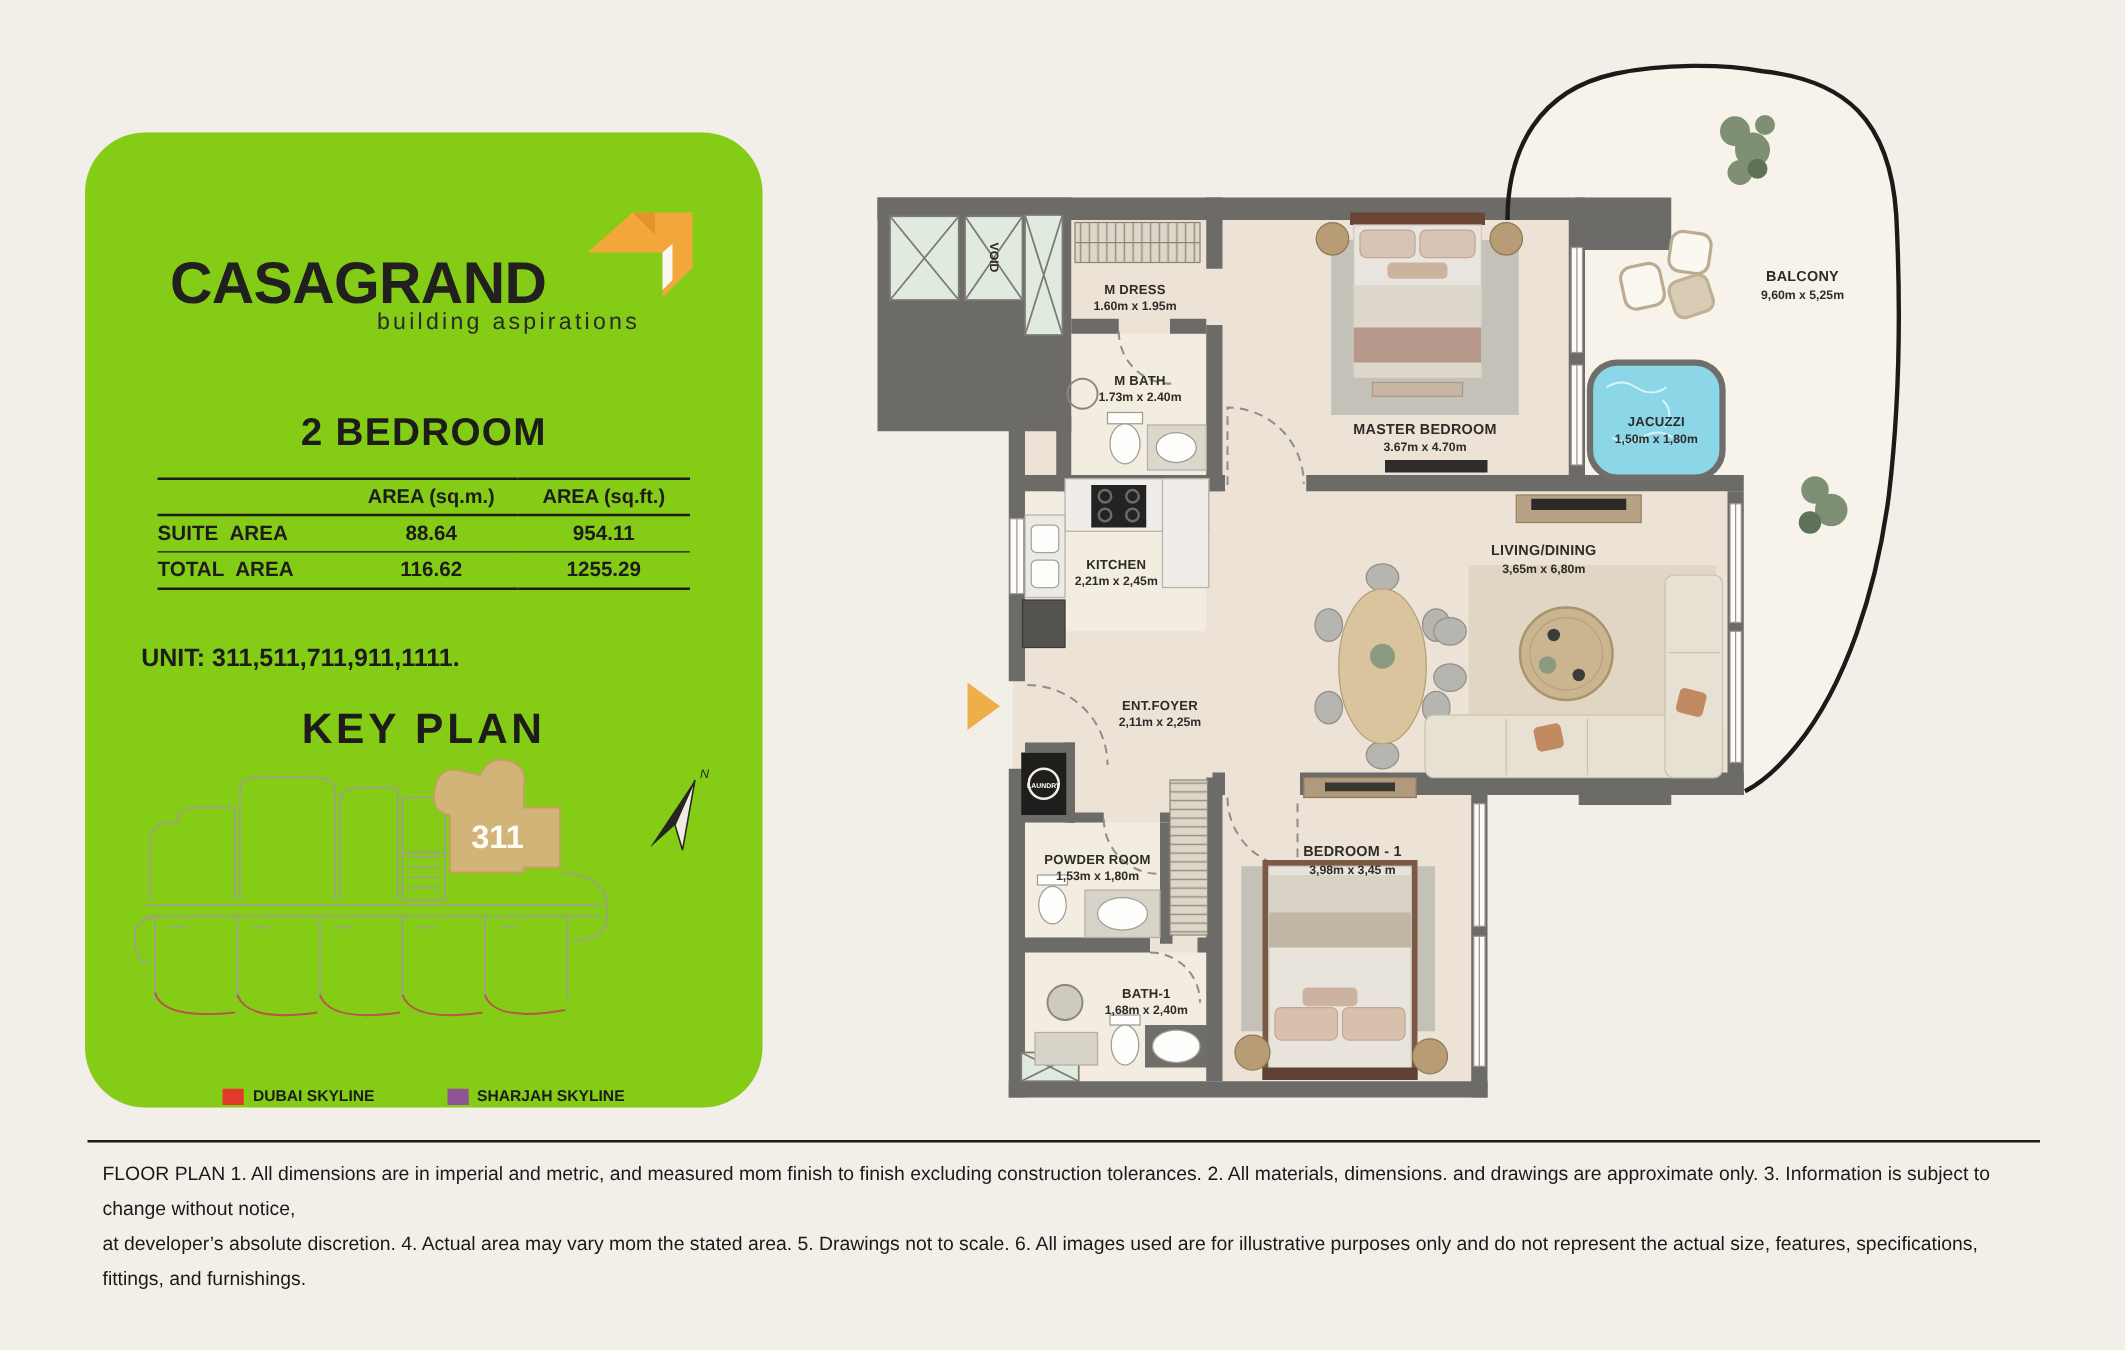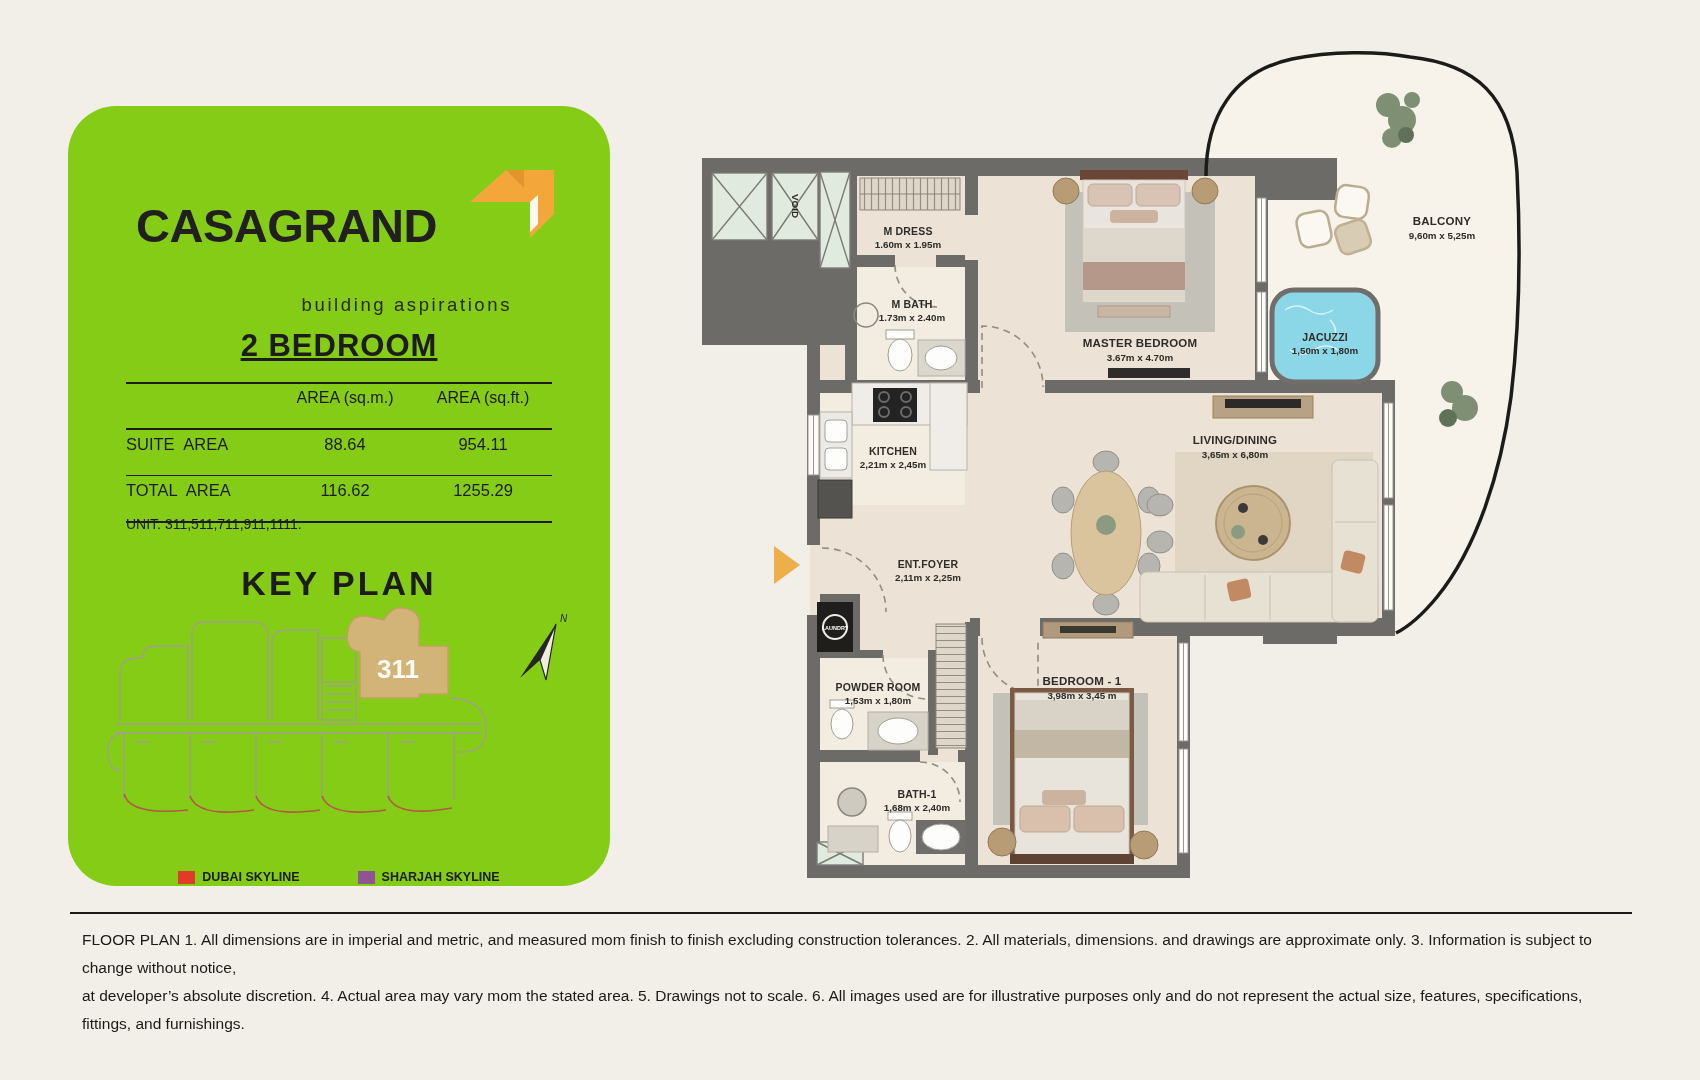--- a/index.html
+++ b/index.html
@@ -6,32 +6,32 @@
   html,body { width:1700px; height:1080px; overflow:hidden; }
   body { position:relative; background:#f2efe8; font-family:"Liberation Sans", sans-serif; color:#1d1c1a; }
 
   
   .card { position:absolute; left:68px; top:106px; width:542px; height:780px;
           background:#84cc16; border-radius:48px; }
   .brand { position:absolute; left:68px; top:92px; font-size:47px; font-weight:800;
            letter-spacing:-0.5px; color:#21201e; }
   .logo-mark { position:absolute; left:398px; top:56px; width:94px; height:92px; }
   .tagline { position:absolute; left:0; top:140px; width:444px; text-align:right;
-             font-size:18.5px; font-weight:500; letter-spacing:2.6px; color:#2a2926;margin-top:48px; }
+             font-size:18.5px; font-weight:500; letter-spacing:2.6px; color:#2a2926; }
   .heading { position:absolute; left:0; top:222px; width:100%; text-align:center;
-             font-size:31px; font-weight:800; letter-spacing:1px;text-decoration:underline; }
+             font-size:31px; font-weight:800; letter-spacing:1px; }
   .area-table { position:absolute; left:58px; top:276px; width:426px;
                 border-top:2px solid #1d1c1a; border-bottom:2px solid #1d1c1a;
                 border-collapse:collapse; font-size:16.5px; }
-  .area-table th, .area-table td { padding:5px 0 21px 0; font-weight:400; }
+  .area-table th, .area-table td { padding:5px 0 4px 0; font-weight:700; }
   .area-table thead th { border-bottom:2px solid #1d1c1a; font-size:16px; }
   .area-table tbody tr + tr td { border-top:1.6px solid #1d1c1a; }
   .c-label { width:150px; text-align:left; word-spacing:5px; }
   .c-num   { width:138px; text-align:center; font-weight:500; }
-  .unit-line { position:absolute; left:58px; top:410px; font-size:14px; font-weight:400; }
+  .unit-line { position:absolute; left:45px; top:410px; font-size:20px; font-weight:700; }
   .keyplan-title { position:absolute; left:0; top:458px; width:100%; text-align:center;
                    font-size:34px; font-weight:600; letter-spacing:3px; }
   .keyplan-map { position:absolute; left:22px; top:496px; }
   .legend { position:absolute; left:0; top:748px; width:100%; display:flex;
             justify-content:center; gap:58px; font-size:12.5px; font-weight:700;margin-top:16px; }
   .legend-item { display:flex; align-items:center; gap:7px; }
   .swatch { width:17px; height:13px; display:inline-block; }
   .swatch-dubai { background:#e23a28; }
   .swatch-sharjah { background:#8e5494; }
 

